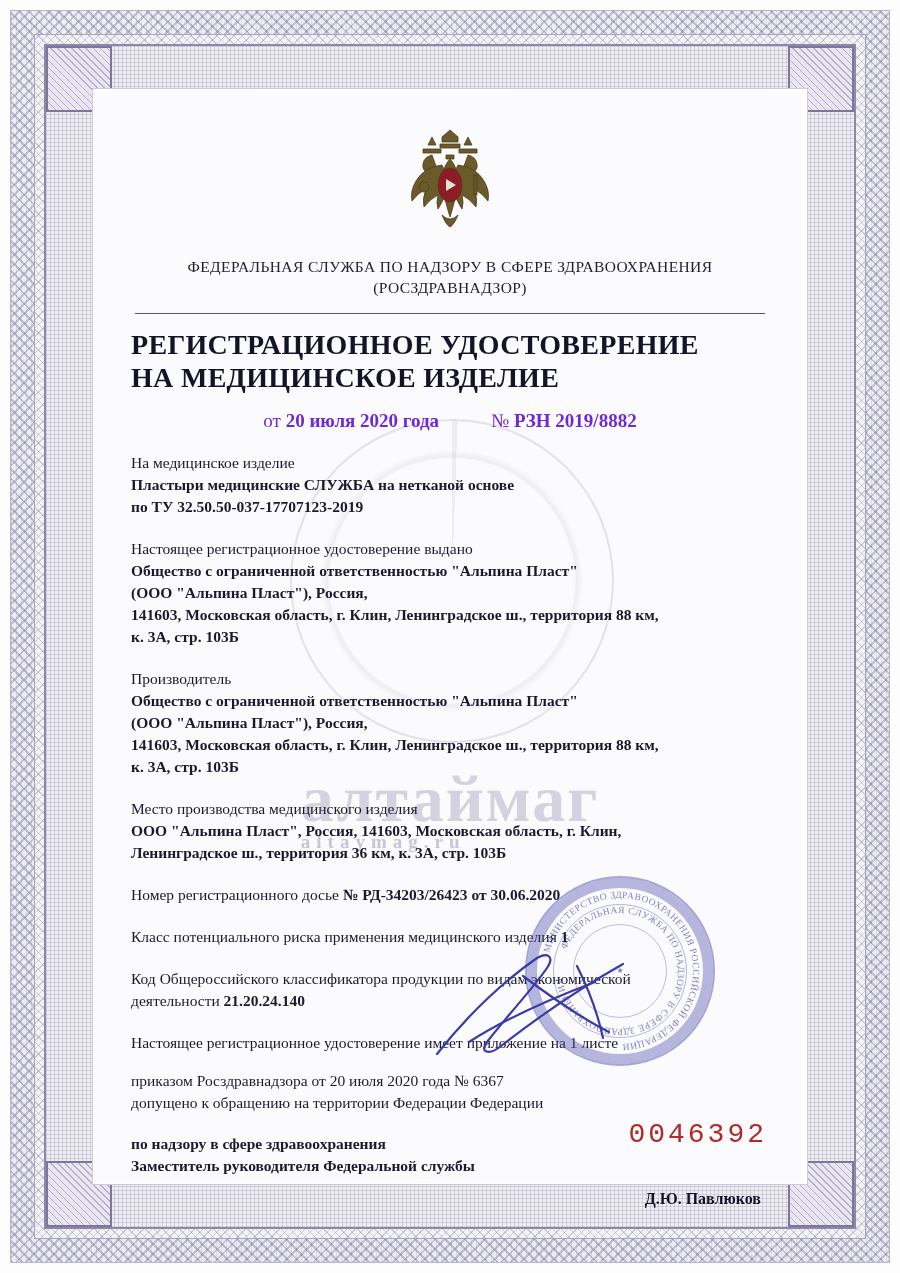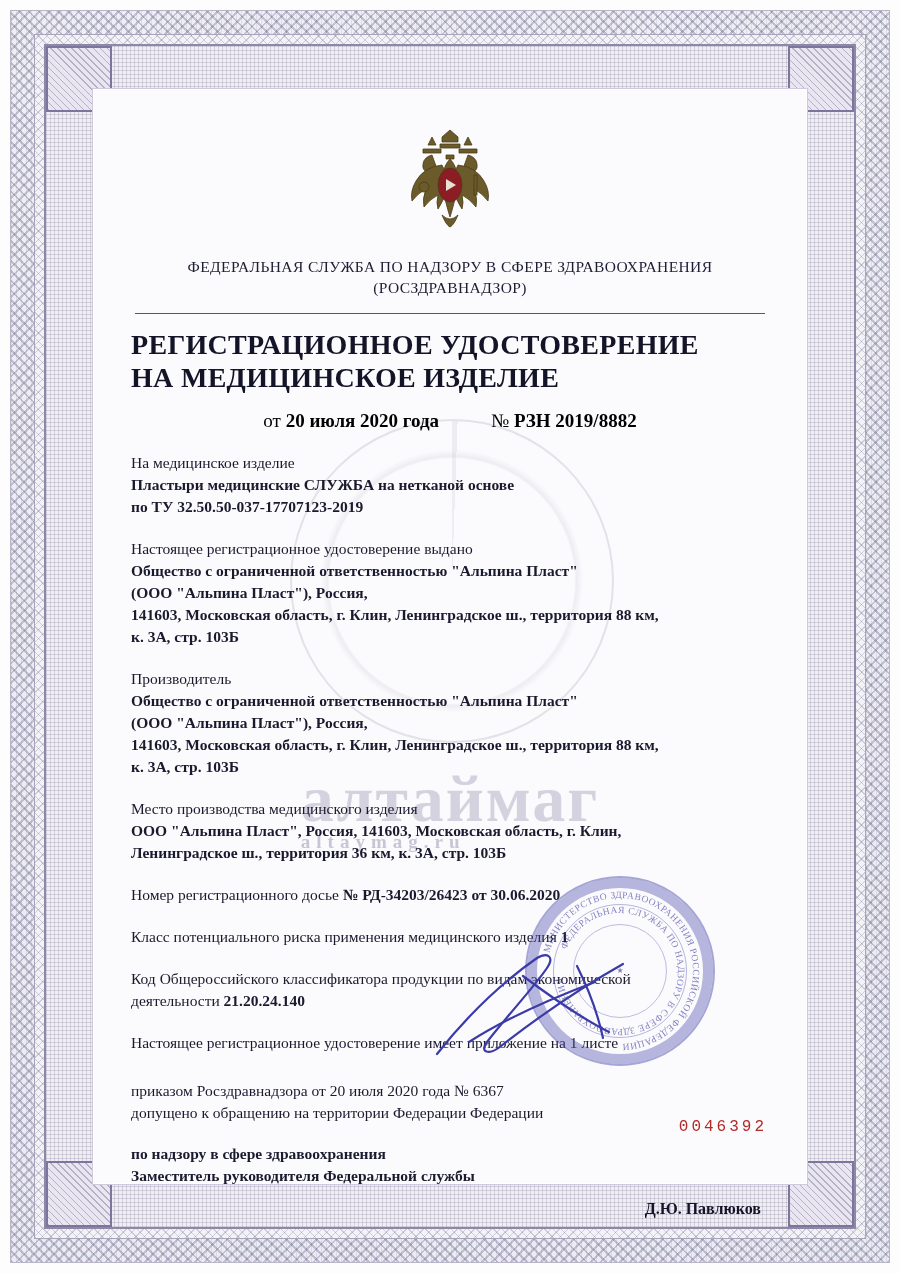--- a/index.html
+++ b/index.html
@@ -124,30 +124,30 @@
     color: #141428;
   }
 
   .dateline {
     display: flex;
     justify-content: center;
     gap: 52px;
     margin-top: 16px;
     font-size: 19px;
     font-weight: bold;
-    color: #000000;
+    color: #6d28d9;
   }
   .dateline .lbl { font-weight: normal; }
 
   .block { margin-top: 20px; font-size: 15.5px; line-height: 1.42; }
   .block .cap { font-weight: normal; }
   .block .val { font-weight: bold; }
 
   .sign-area {
-    margin-top: 26px;
+    margin-top: 16px;
     font-size: 15.5px;
     line-height: 1.45;
     position: relative;
   }
   .sign-name {
     position: absolute;
     right: 8px;
     bottom: -34px;
     font-weight: bold;
     font-size: 16px;
@@ -155,24 +155,24 @@
   }
   .signer-title {
     font-weight: bold;
     margin-top: 18px;
     line-height: 1.4;
   }
 
   .serial {
     position: absolute;
     right: 40px;
-    bottom: 48px;
+    bottom: 34px;
     color: #b02a2a;
     font-family: "Liberation Mono", monospace;
-    font-size: 16px;
+    font-size: 28px;
     letter-spacing: 3px;
   }
 
   
   .stamp {
     position: absolute;
     right: 92px;
     bottom: 118px;
     width: 186px;
     height: 186px;

